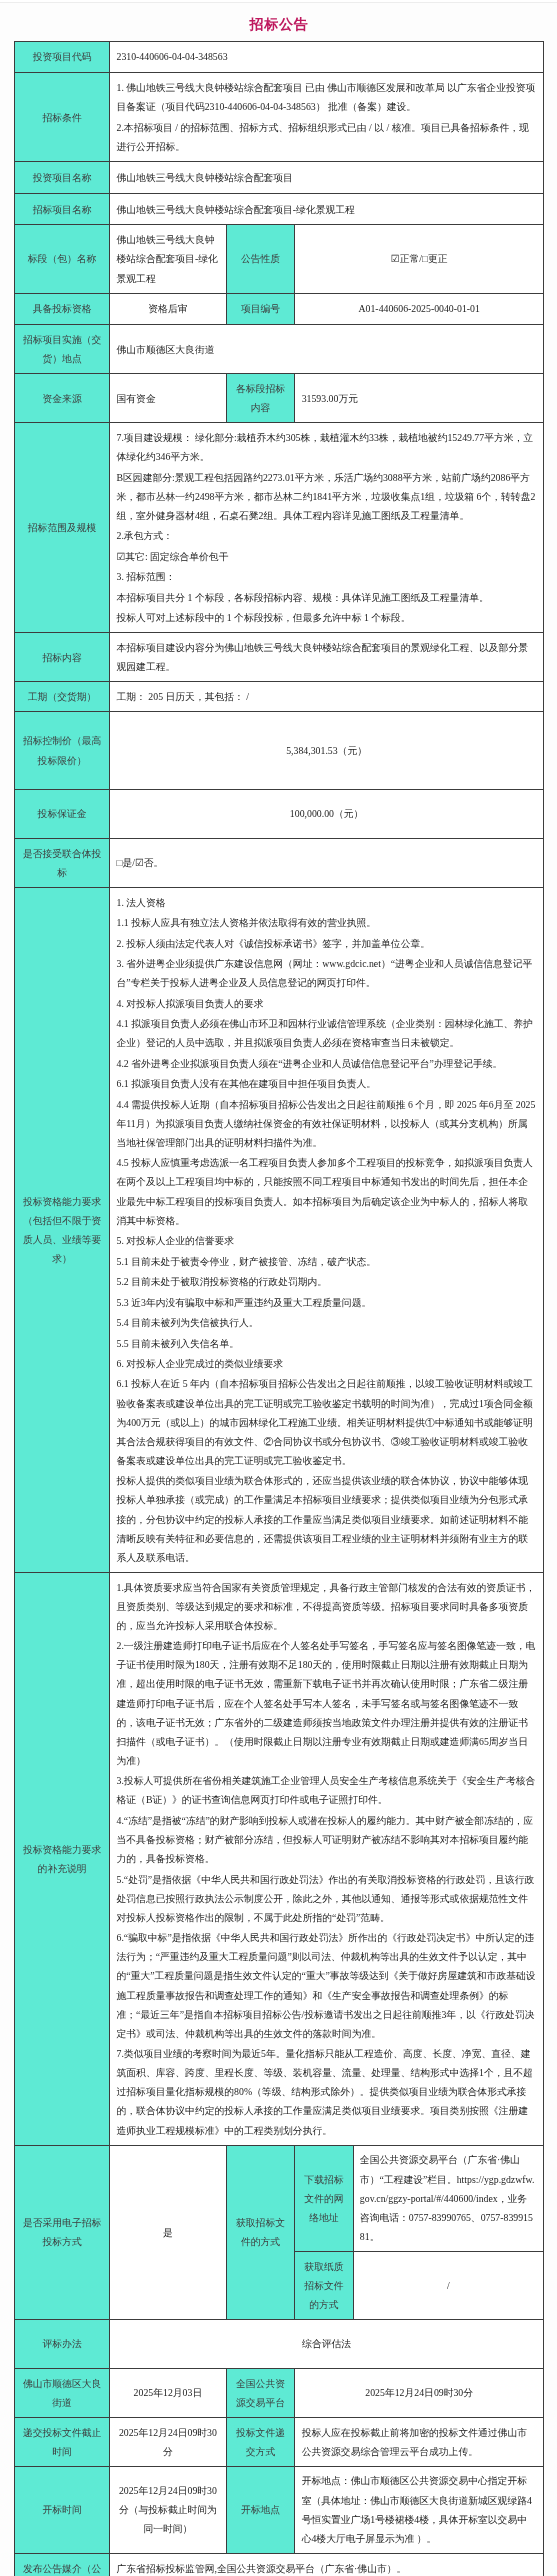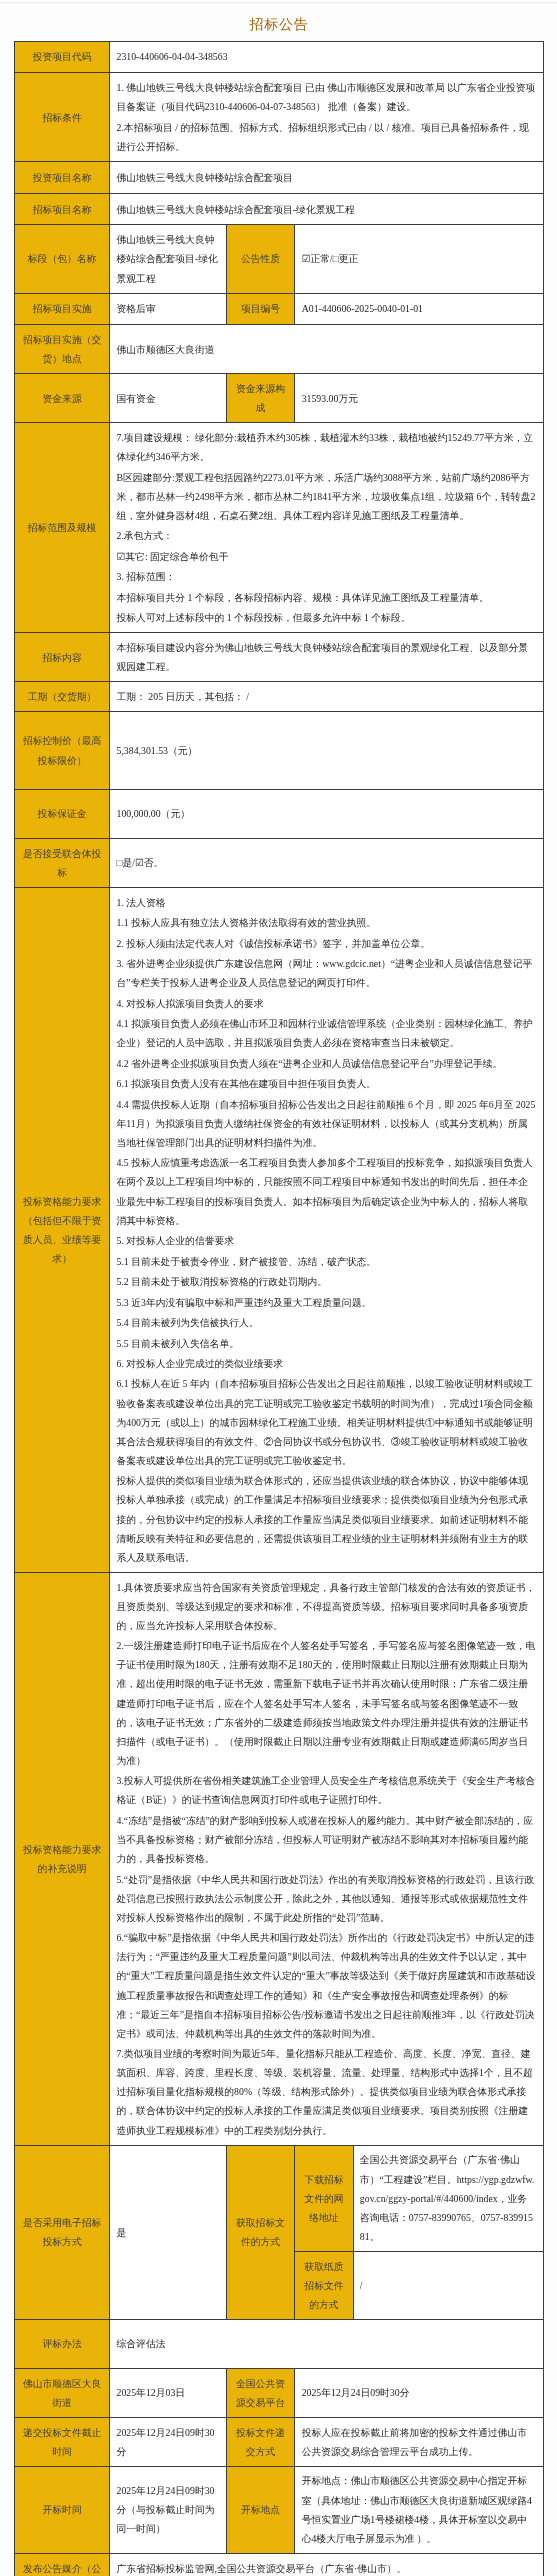--- a/index.html
+++ b/index.html
@@ -8,22 +8,22 @@
     font-family:"Liberation Serif","DejaVu Serif",serif;
     color:#1c1c1c;
     -webkit-font-smoothing:none;
   }
   .page{position:relative;width:558px;background:#fdfdfd;padding-bottom:28px;}
   .top-strip{height:2.1px;background:#ffffff;border-bottom:0.7px solid #ededed;margin-bottom:12.5px;}
   h1.doc-title{
     margin:4px 0 7px 0;
     text-align:center;
     font-size:14px;
-    font-weight:normal;
-    color:#a16207;
+    font-weight:bold;
+    color:#be185d;
     letter-spacing:0.7px;
   }
   table.announce{
     width:530px;
     margin:0 auto;
     border-collapse:collapse;
     table-layout:fixed;
     background:#fff;
   }
   table.announce td{
@@ -31,25 +31,25 @@
     padding:4.9px 6.3px;
     font-size:9.8px;
     line-height:1.95;
     vertical-align:middle;
     word-break:break-all;
     overflow-wrap:anywhere;
   }
   td.lbl{
     text-align:center;
     color:#3d3d3d;
-    background:#eab308;
+    background:#5eead4;
     padding:7px 4.2px;
   }
   td.val{text-align:left;color:#1c1c1c;}
-  td.c{text-align:left;}
+  td.c{text-align:center;}
   .u{text-underline-offset:2.1px;}
   .para{margin:0;}
   td .para + .para{margin-top:1.4px;}
   .min36{height:21px;}
   .min60{height:38px;}
 </style>
 </head>
 <body>
 
 <div class="page">
@@ -68,21 +68,21 @@
     <tbody>
 
       <tr>
         <td class="lbl">投资项目代码</td>
         <td class="val min36" colspan="4">2310-440606-04-04-348563</td>
       </tr>
 
       <tr>
         <td class="lbl">招标条件</td>
         <td class="val" colspan="4">
-          <div class="para">1. 佛山地铁三号线大良钟楼站综合配套项目 已由 佛山市顺德区发展和改革局 以广东省企业投资项目备案证（项目代码2310-440606-04-07-348563） 批准（备案）建设。</div>
+          <div class="para">1. 佛山地铁三号线大良钟楼站综合配套项目 已由 佛山市顺德区发展和改革局 以广东省企业投资项目备案证（项目代码2310-440606-04-04-348563） 批准（备案）建设。</div>
           <div class="para">2.本招标项目 / 的招标范围、招标方式、招标组织形式已由 / 以 / 核准。项目已具备招标条件，现进行公开招标。</div>
         </td>
       </tr>
 
       <tr>
         <td class="lbl">投资项目名称</td>
         <td class="val min36" colspan="4">佛山地铁三号线大良钟楼站综合配套项目</td>
       </tr>
 
       <tr>
@@ -91,35 +91,35 @@
       </tr>
 
       <tr>
         <td class="lbl">标段（包）名称</td>
         <td class="val">佛山地铁三号线大良钟楼站综合配套项目-绿化景观工程</td>
         <td class="lbl">公告性质</td>
         <td class="val c" colspan="2">☑正常/□更正</td>
       </tr>
 
       <tr>
-        <td class="lbl">招标项目实施</td>
+        <td class="lbl">具备投标资格</td>
         <td class="val c min36">资格后审</td>
         <td class="lbl">项目编号</td>
         <td class="val c" colspan="2">A01-440606-2025-0040-01-01</td>
       </tr>
 
       <tr>
         <td class="lbl">招标项目实施（交货）地点</td>
         <td class="val min60" colspan="4">佛山市顺德区大良街道</td>
       </tr>
 
       <tr>
         <td class="lbl">资金来源</td>
         <td class="val min60">国有资金</td>
-        <td class="lbl">资金来源构成</td>
+        <td class="lbl">各标段招标内容</td>
         <td class="val" colspan="2">31593.00万元</td>
       </tr>
 
       <tr>
         <td class="lbl">招标范围及规模</td>
         <td class="val" colspan="4">
           <div class="para"><span>7.项目建设规模： </span><span class="u">绿化部分:栽植乔木约305株，栽植灌木约33株，栽植地被约15249.77平方米，立体绿化约346平方米。</span></div>
           <div class="para u">B区园建部分:景观工程包括园路约2273.01平方米，乐活广场约3088平方米，站前广场约2086平方米，都市丛林一约2498平方米，都市丛林二约1841平方米，垃圾收集点1组，垃圾箱 6个，转转盘2组，室外健身器材4组，石桌石凳2组。具体工程内容详见施工图纸及工程量清单。</div>
           <div class="para">2.承包方式：</div>
           <div class="para u">☑其它: 固定综合单价包干</div>

